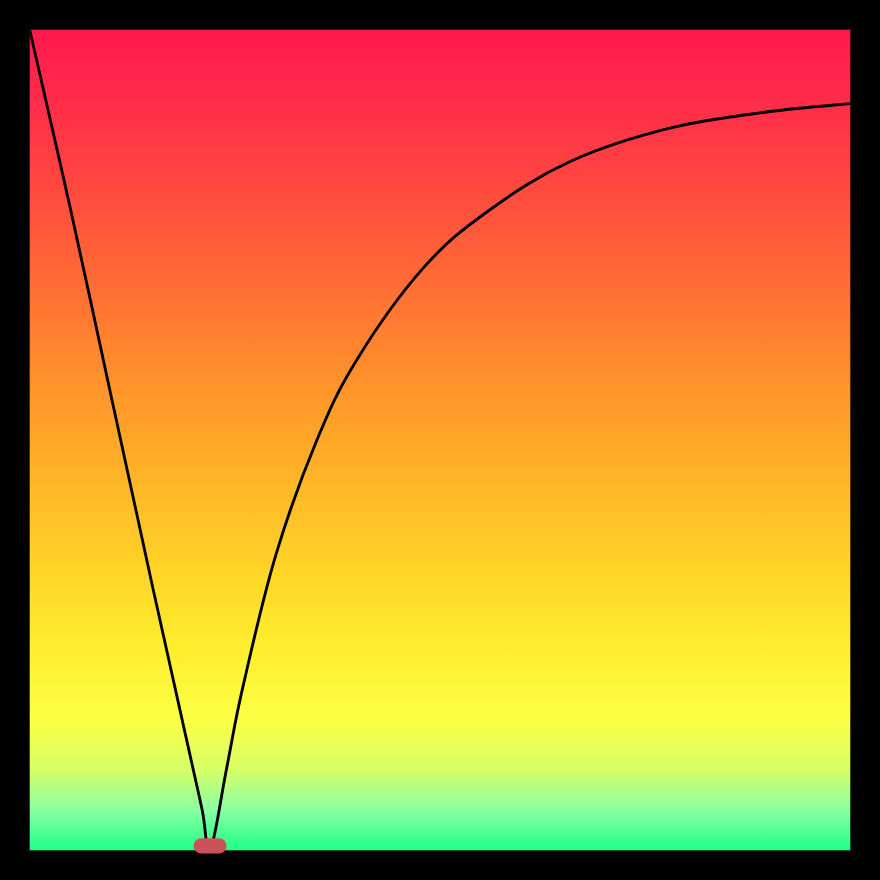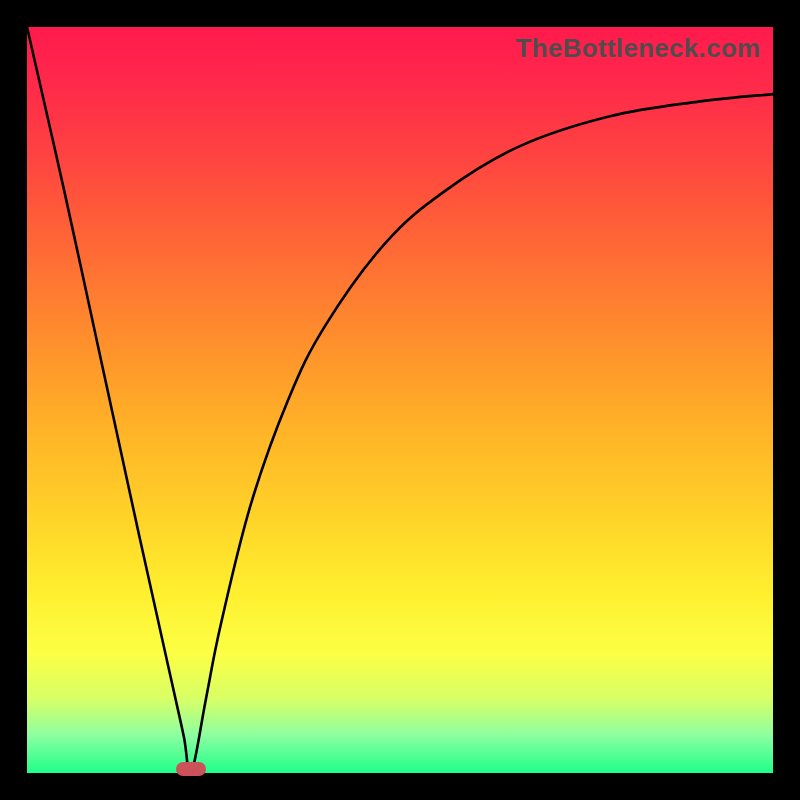--- a/index.html
+++ b/index.html
@@ -62,19 +62,18 @@
     background: #cc525a;
     border-radius: 8px;
     transform: translate(-50%, -50%);
   }
 </style>
 </head>
 <body>
 
 <div class="frame">
   <div class="plot">
-    <div class="watermark">TheBottleneck.com</div>
     <svg class="svg-layer" viewBox="0 0 746 746" preserveAspectRatio="none">
       <path d="M 0.00 0.00 C 6.71 29.54, 23.87 103.69, 37.30 164.12 C 50.73 224.55, 61.17 273.93, 74.60 335.70 C 88.03 397.47, 99.81 452.23, 111.90 507.28 C 123.99 562.33, 133.68 605.30, 141.74 641.56 C 149.80 677.82, 152.63 689.90, 156.66 708.70 C 160.69 727.50, 160.09 752.71, 164.12 746.00 C 168.15 739.29, 173.67 698.26, 179.04 671.40 C 184.41 644.54, 185.90 631.71, 193.96 596.80 C 202.02 561.89, 211.71 517.72, 223.80 477.44 C 235.89 437.16, 247.67 405.23, 261.10 373.00 C 274.53 340.77, 280.94 326.60, 298.40 298.40 C 315.86 270.20, 336.60 240.51, 358.08 216.34 C 379.56 192.17, 393.59 181.58, 417.76 164.12 C 441.93 146.66, 462.82 132.79, 492.36 119.36 C 521.90 105.93, 549.65 97.58, 581.88 89.52 C 614.11 81.46, 641.86 78.63, 671.40 74.60 C 700.94 70.57, 732.57 68.48, 746.00 67.14" fill="none" stroke="#000000" stroke-width="2.6" stroke-linecap="round" stroke-linejoin="round"></path>
     </svg>
     <div class="marker" style="left: 164.12px; top: 742px; background: rgb(204, 82, 90);"></div>
   </div>
 </div>
 
 </body></html>

